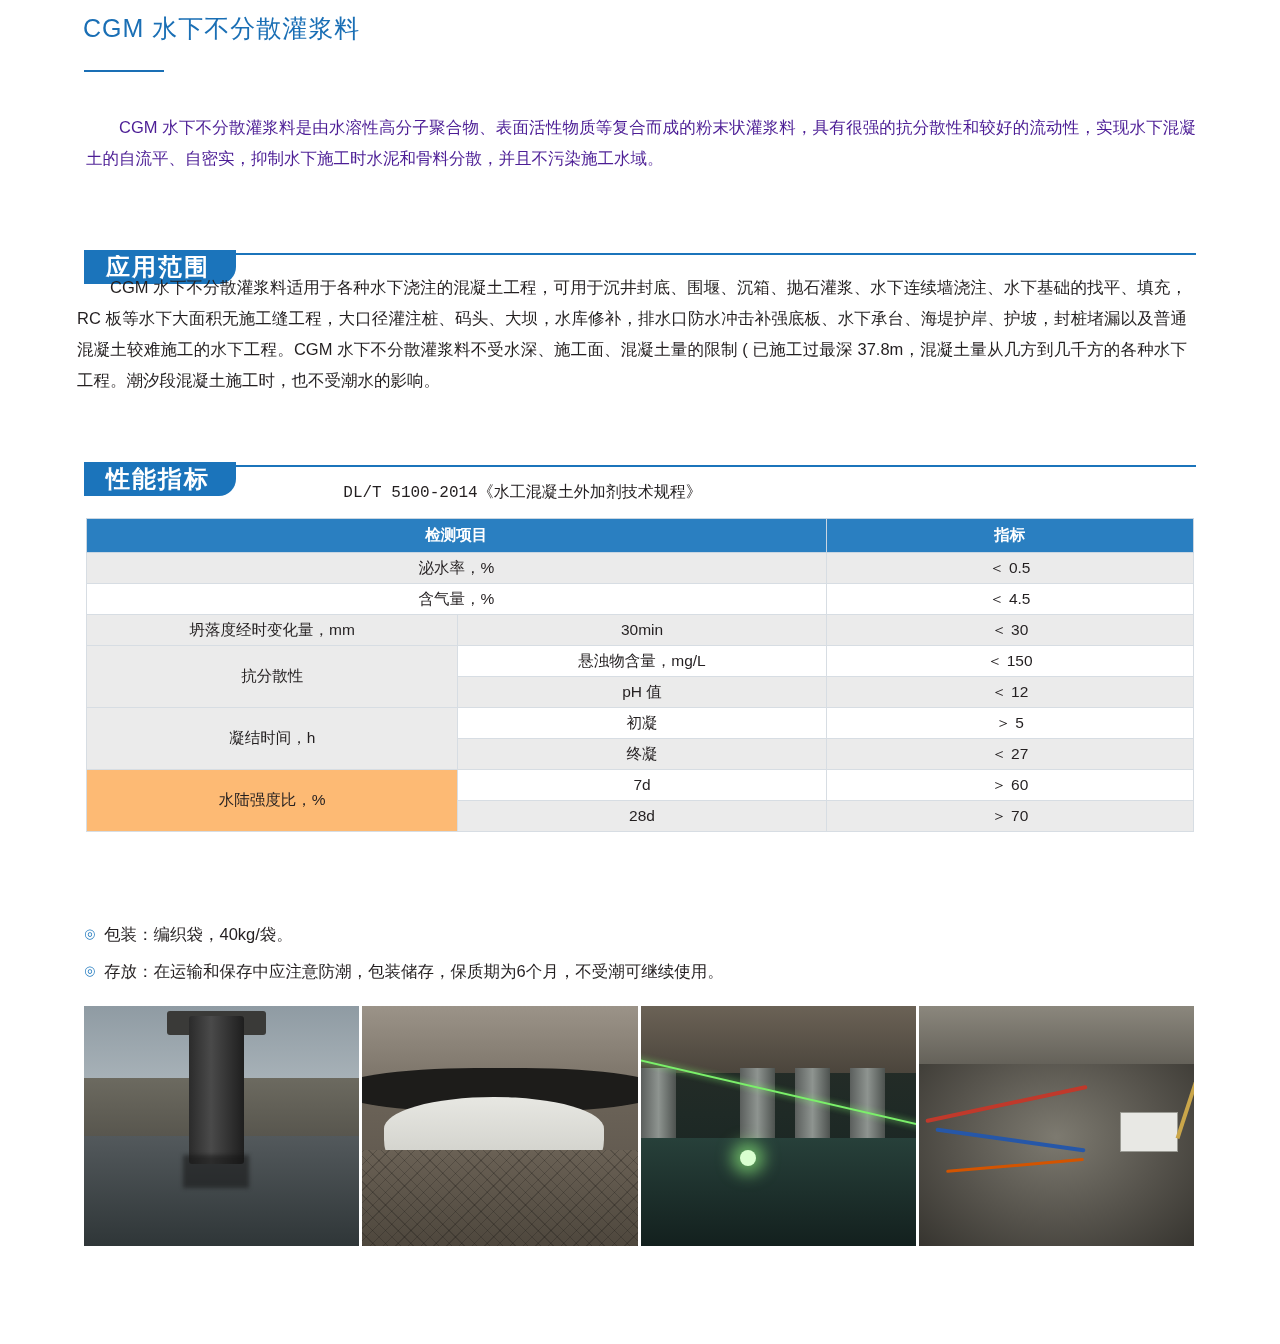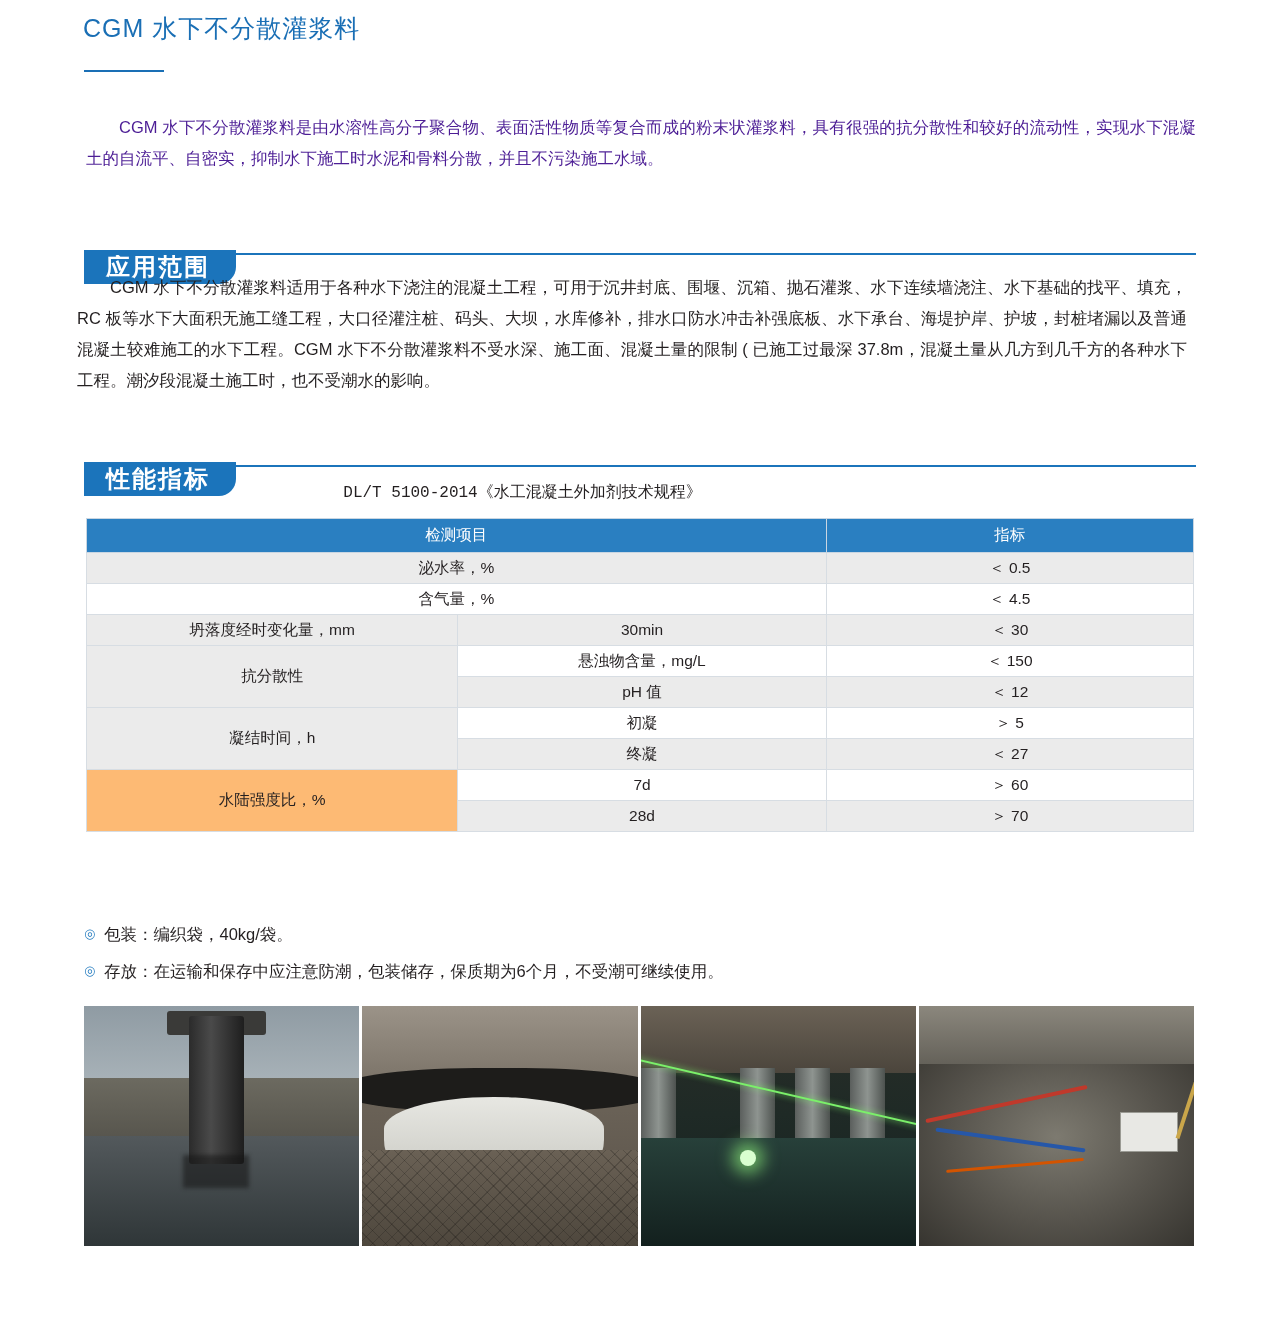--- a/index.html
+++ b/index.html
@@ -118,21 +118,21 @@
     left: 86px;
     top: 518px;
     width: 1108px;
     border-collapse: collapse;
     font-size: 15.5px;
     color: #231f20;
   }
   table.perf th {
     background: #2a7fc1;
     color: #ffffff;
-    font-weight: 400;
+    font-weight: 700;
     font-size: 15.5px;
     height: 31px;
     border: 1px solid #c9d6e2;
   }
   table.perf td {
     border: 1px solid #d7dde3;
     height: 30px;
     text-align: center;
     padding: 0 6px;
   }

